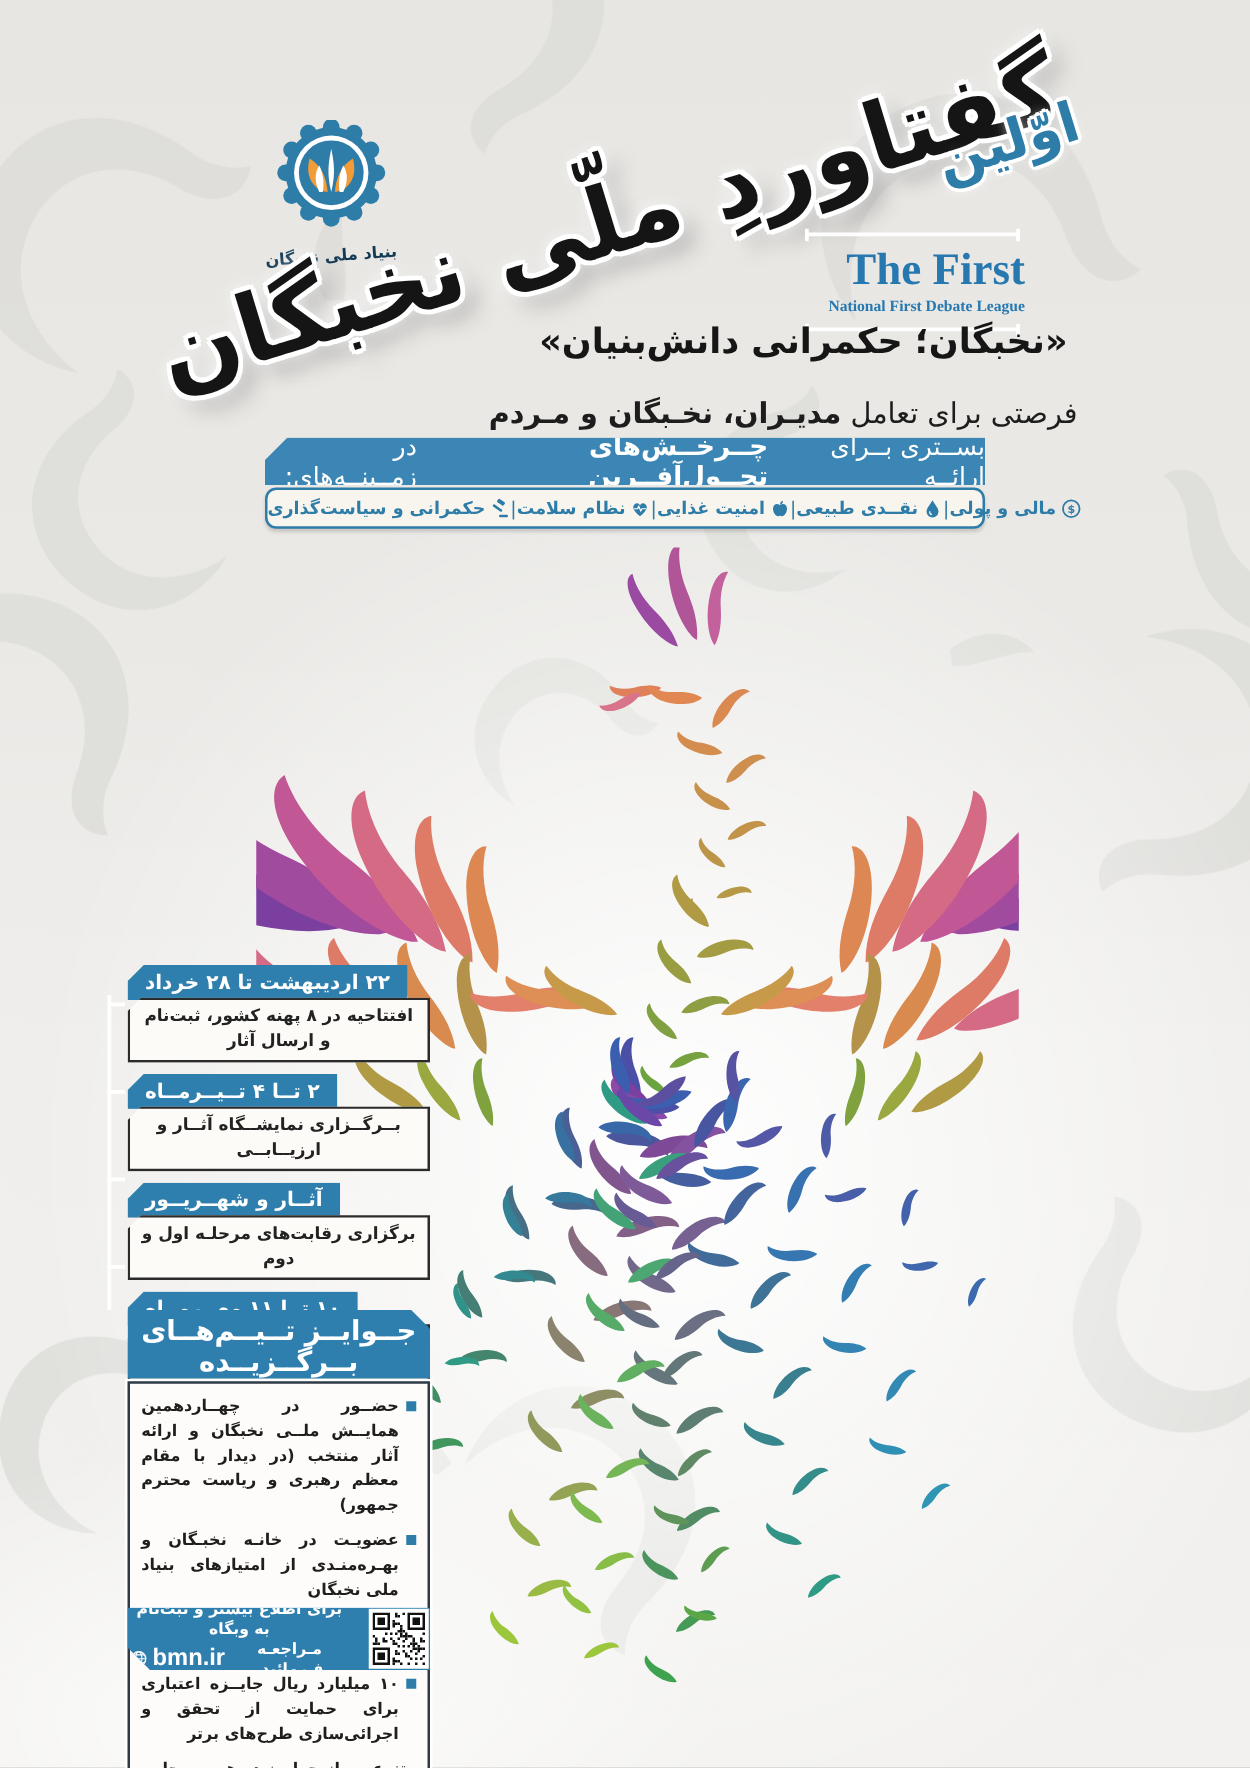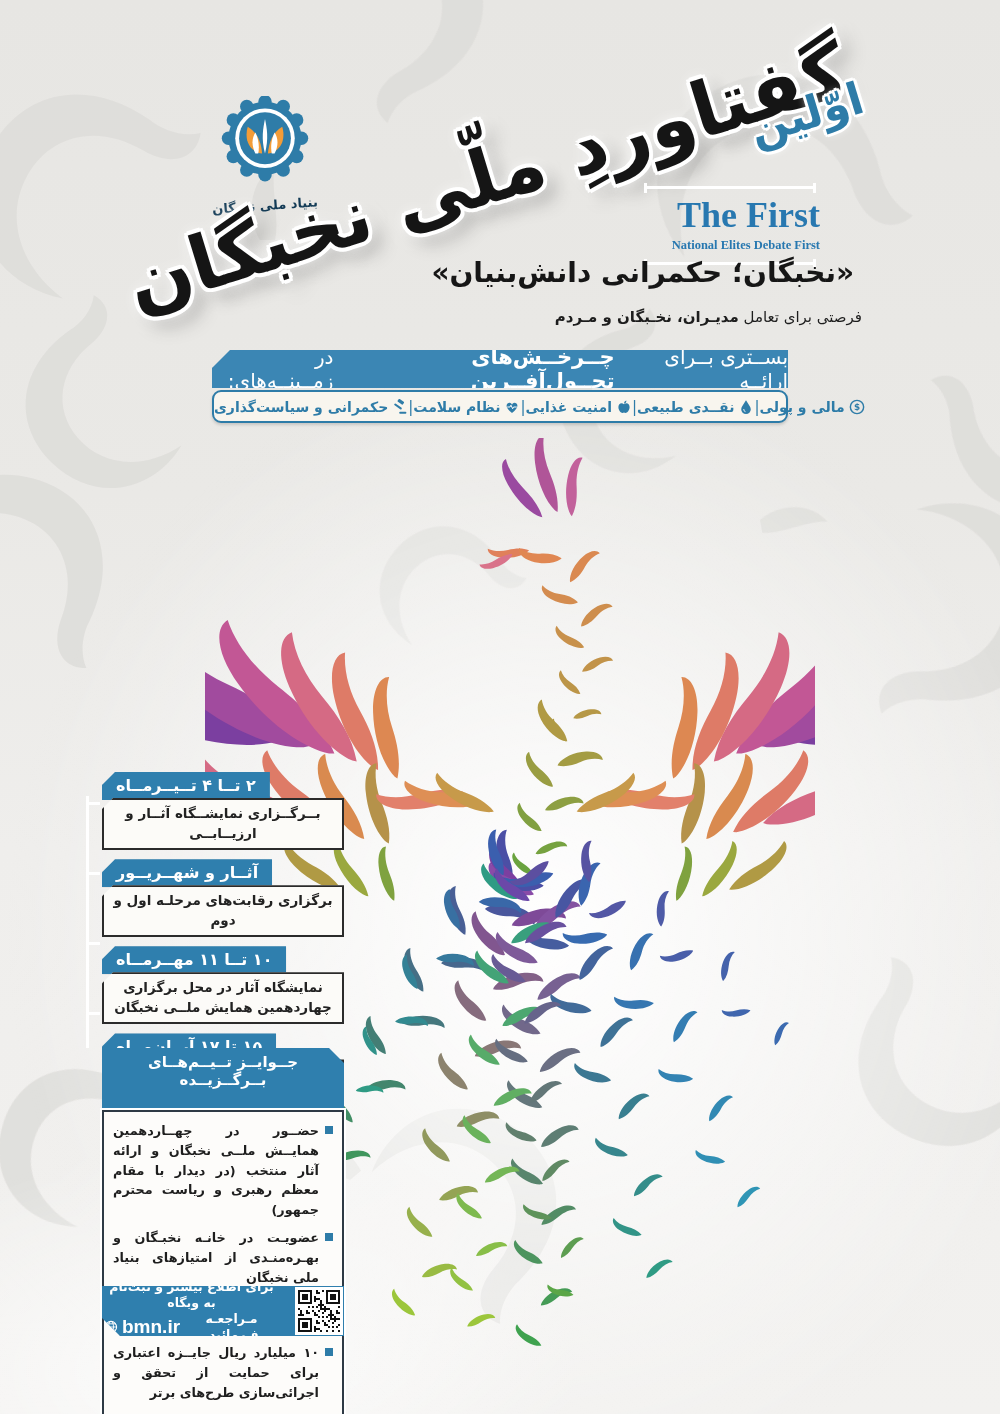--- a/index.html
+++ b/index.html
@@ -32,21 +32,21 @@
   }
   
   .en-block{position:absolute;left:640px;top:186px;width:180px;text-align:right}
   .tickline{position:relative;height:3px;background:#fff;margin:0 4px}
   .tickline::before,.tickline::after{content:"";position:absolute;width:3px;height:10px;background:#fff;top:-3px}
   .tickline::before{left:0}.tickline::after{right:0}
   .en-title{font-family:"Liberation Serif",serif;font-weight:bold;font-size:36px;color:#2878b0;line-height:1.05;margin-top:8px}
   .en-sub{font-family:"Liberation Serif",serif;font-weight:bold;font-size:12.5px;color:#2878b0;margin:3px 0 9px}
   
   .slogan{position:absolute;right:146px;top:256px;direction:rtl;font-size:28px;font-weight:bold;color:#161616;letter-spacing:-.5px}
-  .tagline{position:absolute;right:138px;top:308px;direction:rtl;font-size:15px;color:#1d1d1d}
+  .tagline{position:absolute;right:138px;top:318px;direction:rtl;font-size:23px;color:#1d1d1d}
   .tagline b{font-weight:bold}
   
   .banner{
     position:absolute;left:212px;top:350px;width:576px;height:38px;background:#3b86b4;
     clip-path:polygon(18px 0,100% 0,100% 100%,0 100%,0 18px);
     display:flex;align-items:center;justify-content:center;direction:rtl;gap:7px;
     color:#fff;font-size:20px;box-shadow:0 2px 3px rgba(0,0,0,.2);
   }
   .banner .bold{font-weight:bold;font-size:21px}
   
@@ -71,22 +71,22 @@
     box-shadow:0 1px 2px rgba(0,0,0,.25);
   }
   .desc-box{
     background:#fcfbf8;border:2px solid #2b2b2b;margin-top:-2px;padding:4px 8px 5px;direction:rtl;
     font-size:13.5px;font-weight:bold;color:#222;text-align:center;line-height:1.45;
     clip-path:polygon(11px 0,100% 0,100% 100%,0 100%,0 11px);
   }
   
   .prizes{position:absolute;left:102px;top:1048px;width:242px}
   .prizes-header{
-    background:#2f7fae;color:#fff;font-weight:bold;font-size:15px;text-align:center;
-    padding:5px 10px 19px;direction:rtl;clip-path:polygon(0 0,calc(100% - 15px) 0,100% 15px,100% 100%,0 100%);
+    background:#2f7fae;color:#fff;font-weight:bold;font-size:22px;text-align:center;
+    padding:5px 10px 0;direction:rtl;clip-path:polygon(0 0,calc(100% - 15px) 0,100% 15px,100% 100%,0 100%);
     box-shadow:0 1px 2px rgba(0,0,0,.25);
   }
   .prizes-box{
     background:#fdfcfa;border:2px solid #2e3a45;margin-top:2px;padding:9px 9px 7px;direction:rtl;
     font-size:12.8px;font-weight:bold;color:#1e1e1e;line-height:1.55;box-shadow:0 0 0 2px #fff;
   }
   .prize-item{display:flex;direction:rtl;gap:6px;margin-bottom:8px;text-align:justify}
   .bullet{flex:0 0 8px;width:8px;height:8px;background:#2e7ca8;margin-top:5px}
   .prizes-footer{text-align:center;margin-top:2px}
   
@@ -163,21 +163,21 @@
     </svg>
     <div class="org">بنیاد ملی نخبگان</div>
   </div>
 
   <div class="cal-title">گفتاوردِ ملّی نخبگان</div>
   <div class="first-word">اوّلین</div>
 
   <div class="en-block">
     <div class="tickline"></div>
     <div class="en-title">The First</div>
-    <div class="en-sub">National Elites Debate First</div>
+    <div class="en-sub">National First Debate League</div>
     <div class="tickline"></div>
   </div>
 
   <div class="slogan">«نخبگان؛ حکمرانی دانش‌بنیان»</div>
   <div class="tagline">
     <span>فرصتی برای تعامل</span>
     <b>مدیـران، نخـبگان و مـردم</b>
   </div>
 
   <div class="banner">
@@ -396,20 +396,24 @@
     </svg>
 
   <div class="timeline">
     <div class="tl-connector"></div>
     <div class="tl-stub" style="top:30px"></div>
     <div class="tl-stub" style="top:100px"></div>
     <div class="tl-stub" style="top:170px"></div>
     <div class="tl-stub" style="top:240px"></div>
 
     <div class="tl-item">
+      <div class="date-tab">۲۲ اردیبهشت تا ۲۸ خرداد</div>
+      <div class="desc-box">افتتاحیه در ۸ پهنه کشور، ثبت‌نام و ارسال آثار</div>
+    </div>
+    <div class="tl-item">
       <div class="date-tab">۲ تــا ۴ تــیــرمــاه</div>
       <div class="desc-box">بــرگــزاری نمایشــگاه آثــار و ارزیــابــی</div>
     </div>
     <div class="tl-item">
       <div class="date-tab">آثــار و شهــریــور</div>
       <div class="desc-box">برگزاری رقابت‌های مرحلـه اول و دوم</div>
     </div>
     <div class="tl-item">
       <div class="date-tab">۱۰ تــا ۱۱ مهــرمــاه</div>
       <div class="desc-box">نمایشگاه آثار در محل برگزاری چهاردهمین همایش ملــی نخبگان</div>

